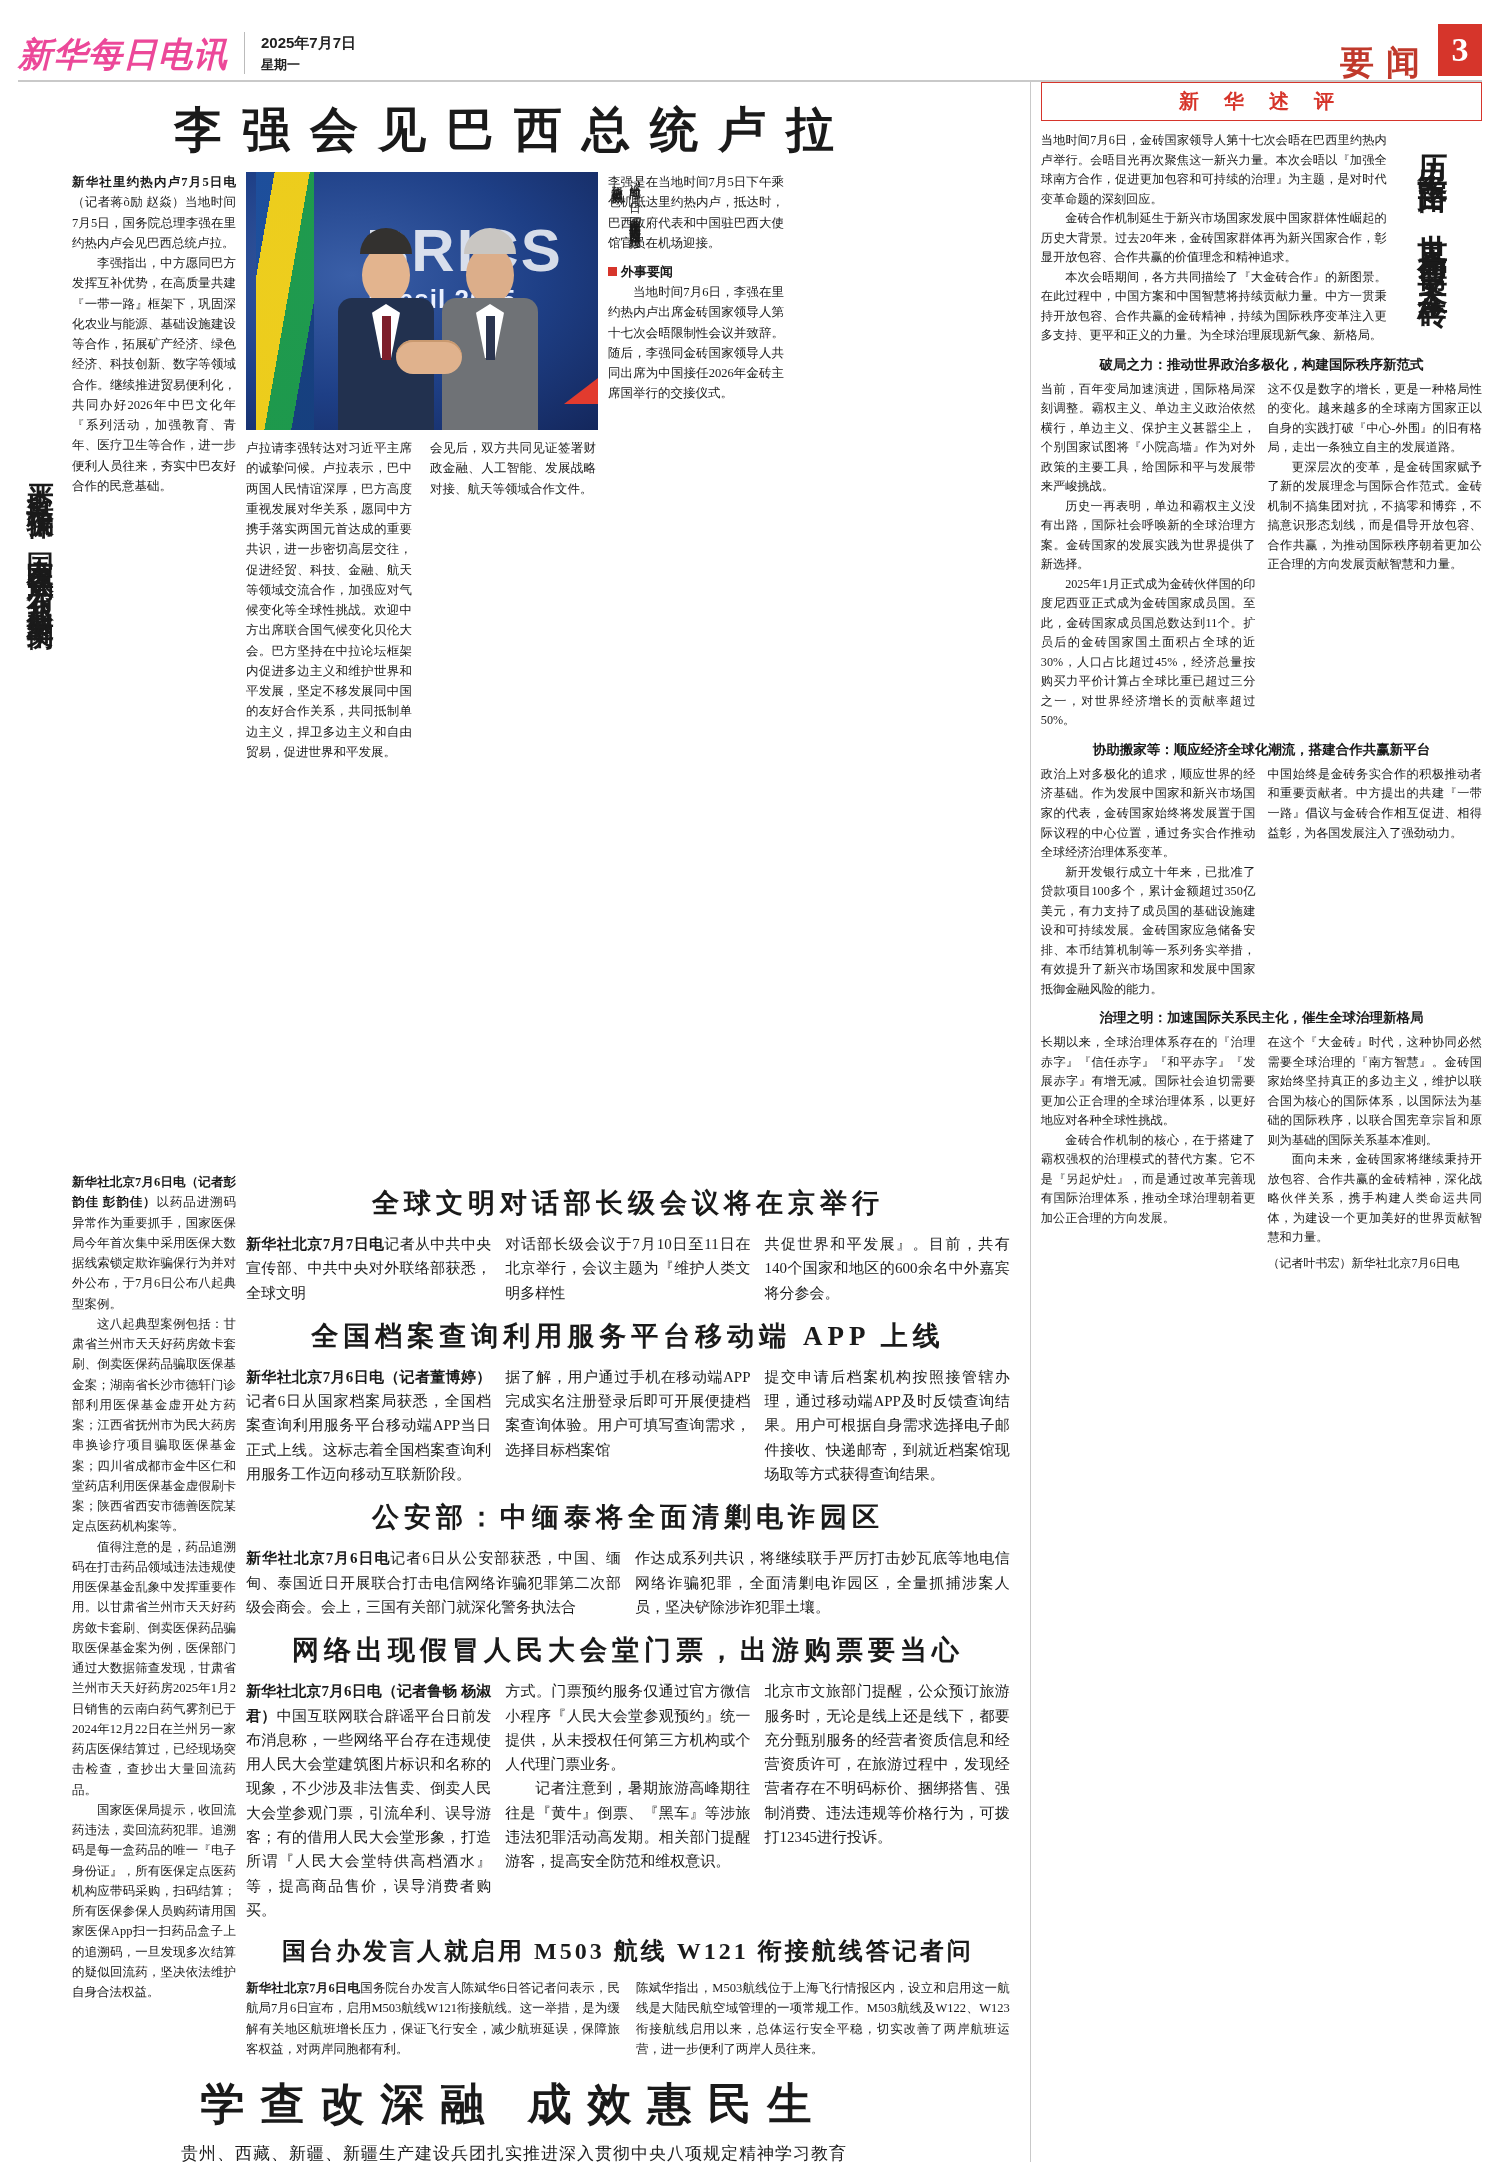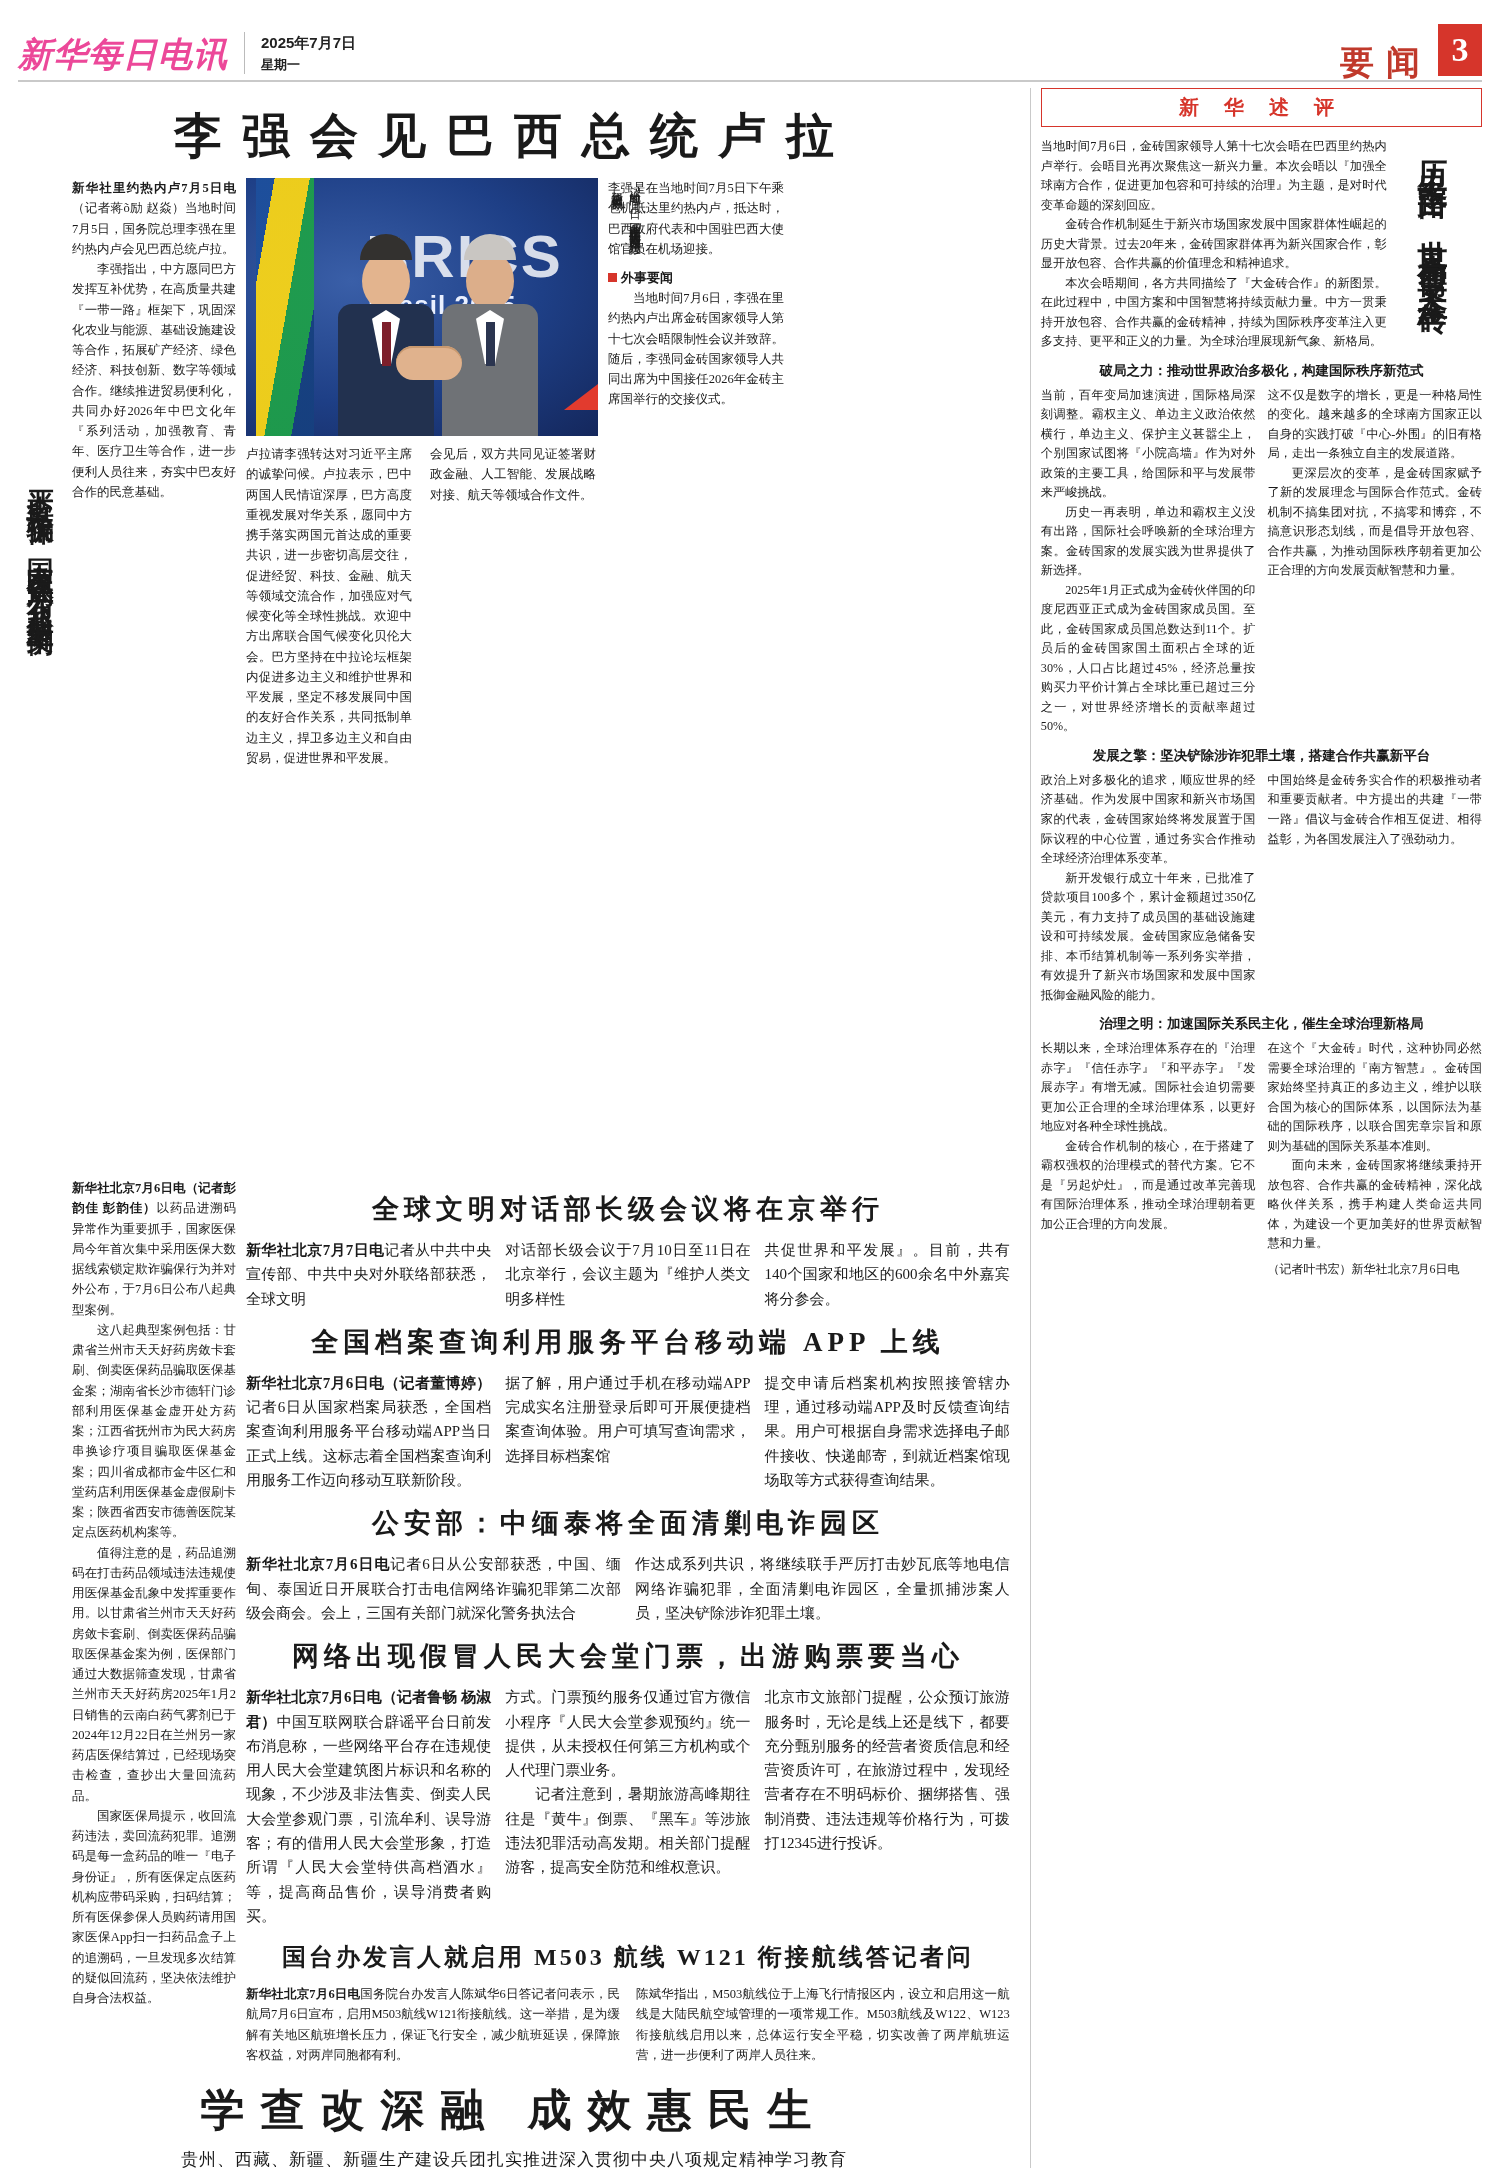--- a/index.html
+++ b/index.html
@@ -11,21 +11,21 @@
   .logo{font-family:"Liberation Serif",serif;font-weight:bold;font-size:34px;color:#ec4899;letter-spacing:1px;font-style:italic;line-height:1;padding-bottom:4px;}
   .mh-divider{width:1px;background:#bbb;height:42px;margin:0 16px 2px 16px;}
   .mh-date{font-family:"Liberation Sans",sans-serif;font-size:15px;line-height:1.5;color:#222;padding-bottom:2px;font-weight:bold;}
   .mh-date .wd{font-size:13px;font-weight:bold;}
   .mh-right{margin-left:auto;display:flex;align-items:flex-end;padding-bottom:0px;}
   .mh-yaowen{font-size:34px;font-weight:bold;color:#c0392b;letter-spacing:12px;padding-right:6px;line-height:1;position:relative;top:4px;}
   .pagebox{background:#d6352b;color:#fff;font-size:34px;font-weight:bold;width:44px;height:52px;display:flex;align-items:center;justify-content:center;font-family:"Liberation Serif",serif;}
   .rule-top{border-top:2px solid #c9c9c9;margin-top:4px;}
 
   
-  .body-wrap{display:flex;gap:0;margin-top:6px;height:2080px;}
+  .body-wrap{display:flex;gap:0;height:2080px;}
   .left-pane{width:1008px;padding-right:10px;box-sizing:border-box;}
   .vline{width:1px;background:#c9c9c9;margin:0 10px;}
   .right-pane{width:444px;box-sizing:border-box;}
 
   
   .big-head{font-size:48px;font-weight:bold;letter-spacing:20px;text-align:center;padding:16px 0 10px 0;font-family:"Liberation Serif",serif;}
 
   
   .top-story{display:flex;gap:10px;}
   .col-narrow{width:164px;font-size:12.5px;line-height:1.62;text-align:justify;}
@@ -304,21 +304,21 @@
           <p class="noind">当前，百年变局加速演进，国际格局深刻调整。霸权主义、单边主义政治依然横行，单边主义、保护主义甚嚣尘上，个别国家试图将『小院高墙』作为对外政策的主要工具，给国际和平与发展带来严峻挑战。</p>
           <p>历史一再表明，单边和霸权主义没有出路，国际社会呼唤新的全球治理方案。金砖国家的发展实践为世界提供了新选择。</p>
           <p>2025年1月正式成为金砖伙伴国的印度尼西亚正式成为金砖国家成员国。至此，金砖国家成员国总数达到11个。扩员后的金砖国家国土面积占全球的近30%，人口占比超过45%，经济总量按购买力平价计算占全球比重已超过三分之一，对世界经济增长的贡献率超过50%。</p>
         </div>
         <div>
           <p class="noind">这不仅是数字的增长，更是一种格局性的变化。越来越多的全球南方国家正以自身的实践打破『中心-外围』的旧有格局，走出一条独立自主的发展道路。</p>
           <p>更深层次的变革，是金砖国家赋予了新的发展理念与国际合作范式。金砖机制不搞集团对抗，不搞零和博弈，不搞意识形态划线，而是倡导开放包容、合作共赢，为推动国际秩序朝着更加公正合理的方向发展贡献智慧和力量。</p>
         </div>
       </div>
 
-      <div class="rp-sub">发展之擎：坚决铲除涉诈犯罪土壤，搭建合作共赢新平台</div>
+      <div class="rp-sub">协助搬家等：顺应经济全球化潮流，搭建合作共赢新平台</div>
       <div class="rp-cols">
         <div>
           <p class="noind">政治上对多极化的追求，顺应世界的经济基础。作为发展中国家和新兴市场国家的代表，金砖国家始终将发展置于国际议程的中心位置，通过务实合作推动全球经济治理体系变革。</p>
           <p>新开发银行成立十年来，已批准了贷款项目100多个，累计金额超过350亿美元，有力支持了成员国的基础设施建设和可持续发展。金砖国家应急储备安排、本币结算机制等一系列务实举措，有效提升了新兴市场国家和发展中国家抵御金融风险的能力。</p>
         </div>
         <div>
           <p class="noind">中国始终是金砖务实合作的积极推动者和重要贡献者。中方提出的共建『一带一路』倡议与金砖合作相互促进、相得益彰，为各国发展注入了强劲动力。</p>
         </div>
       </div>
 

